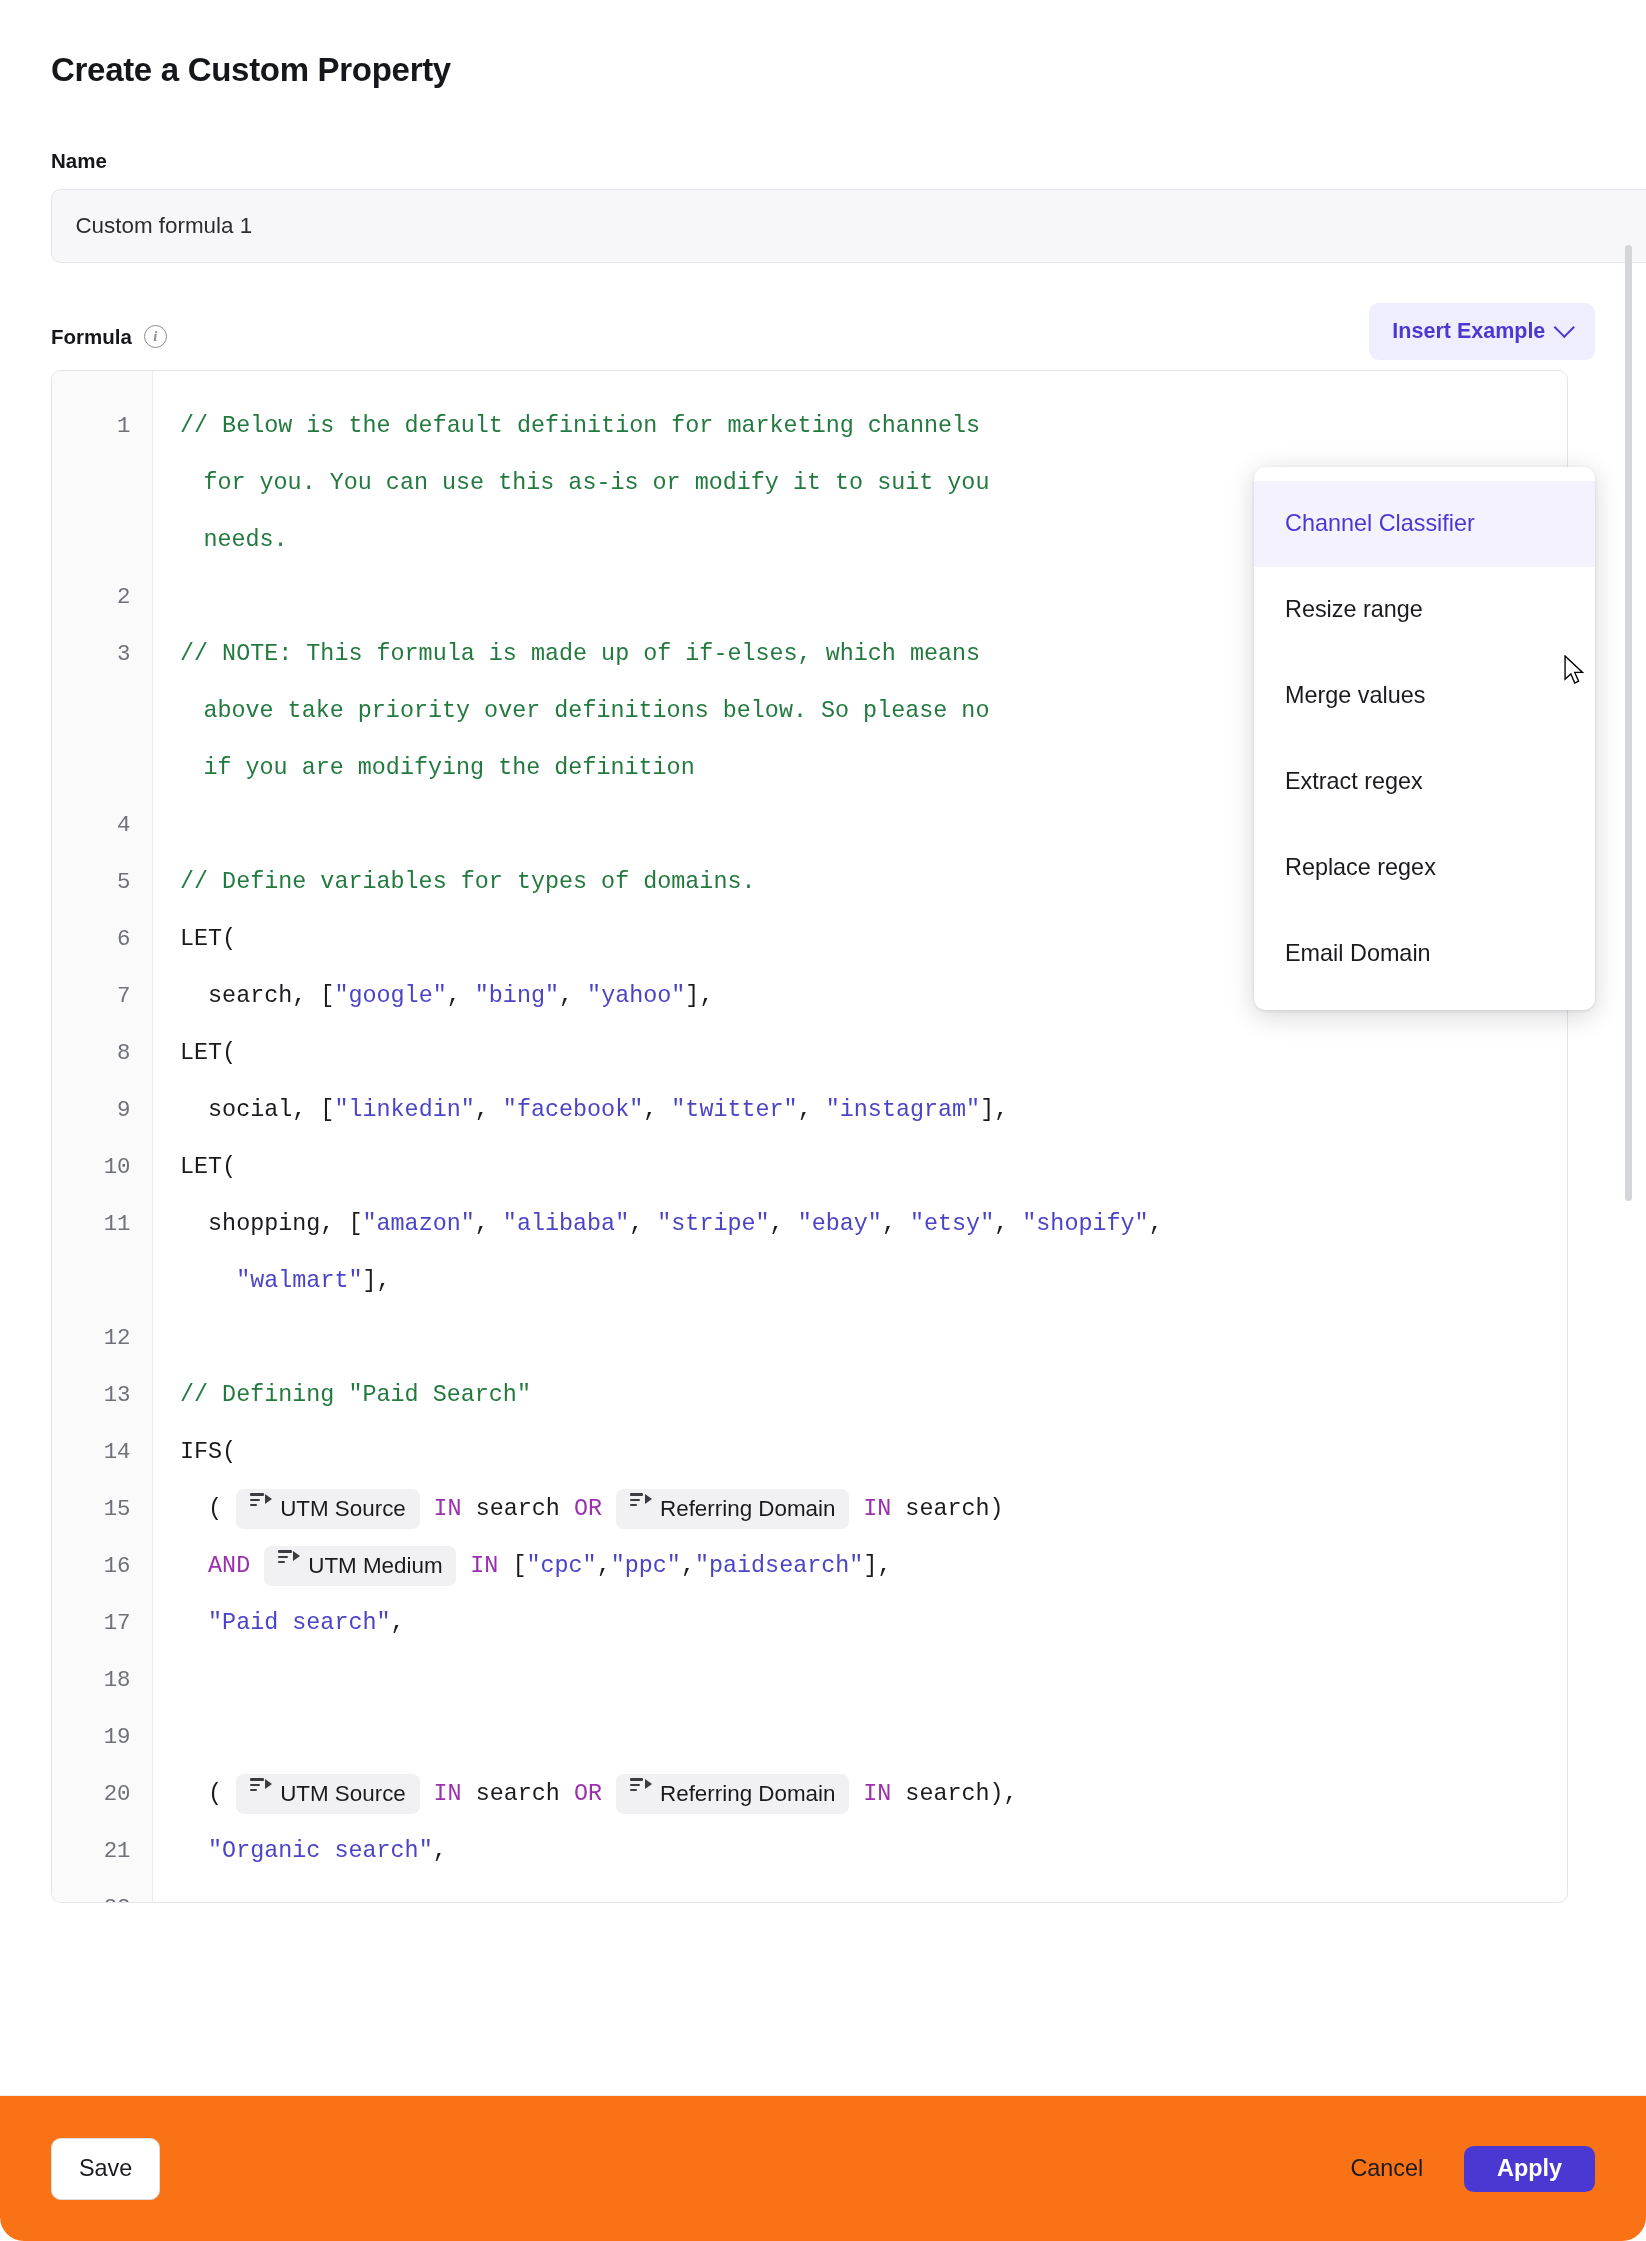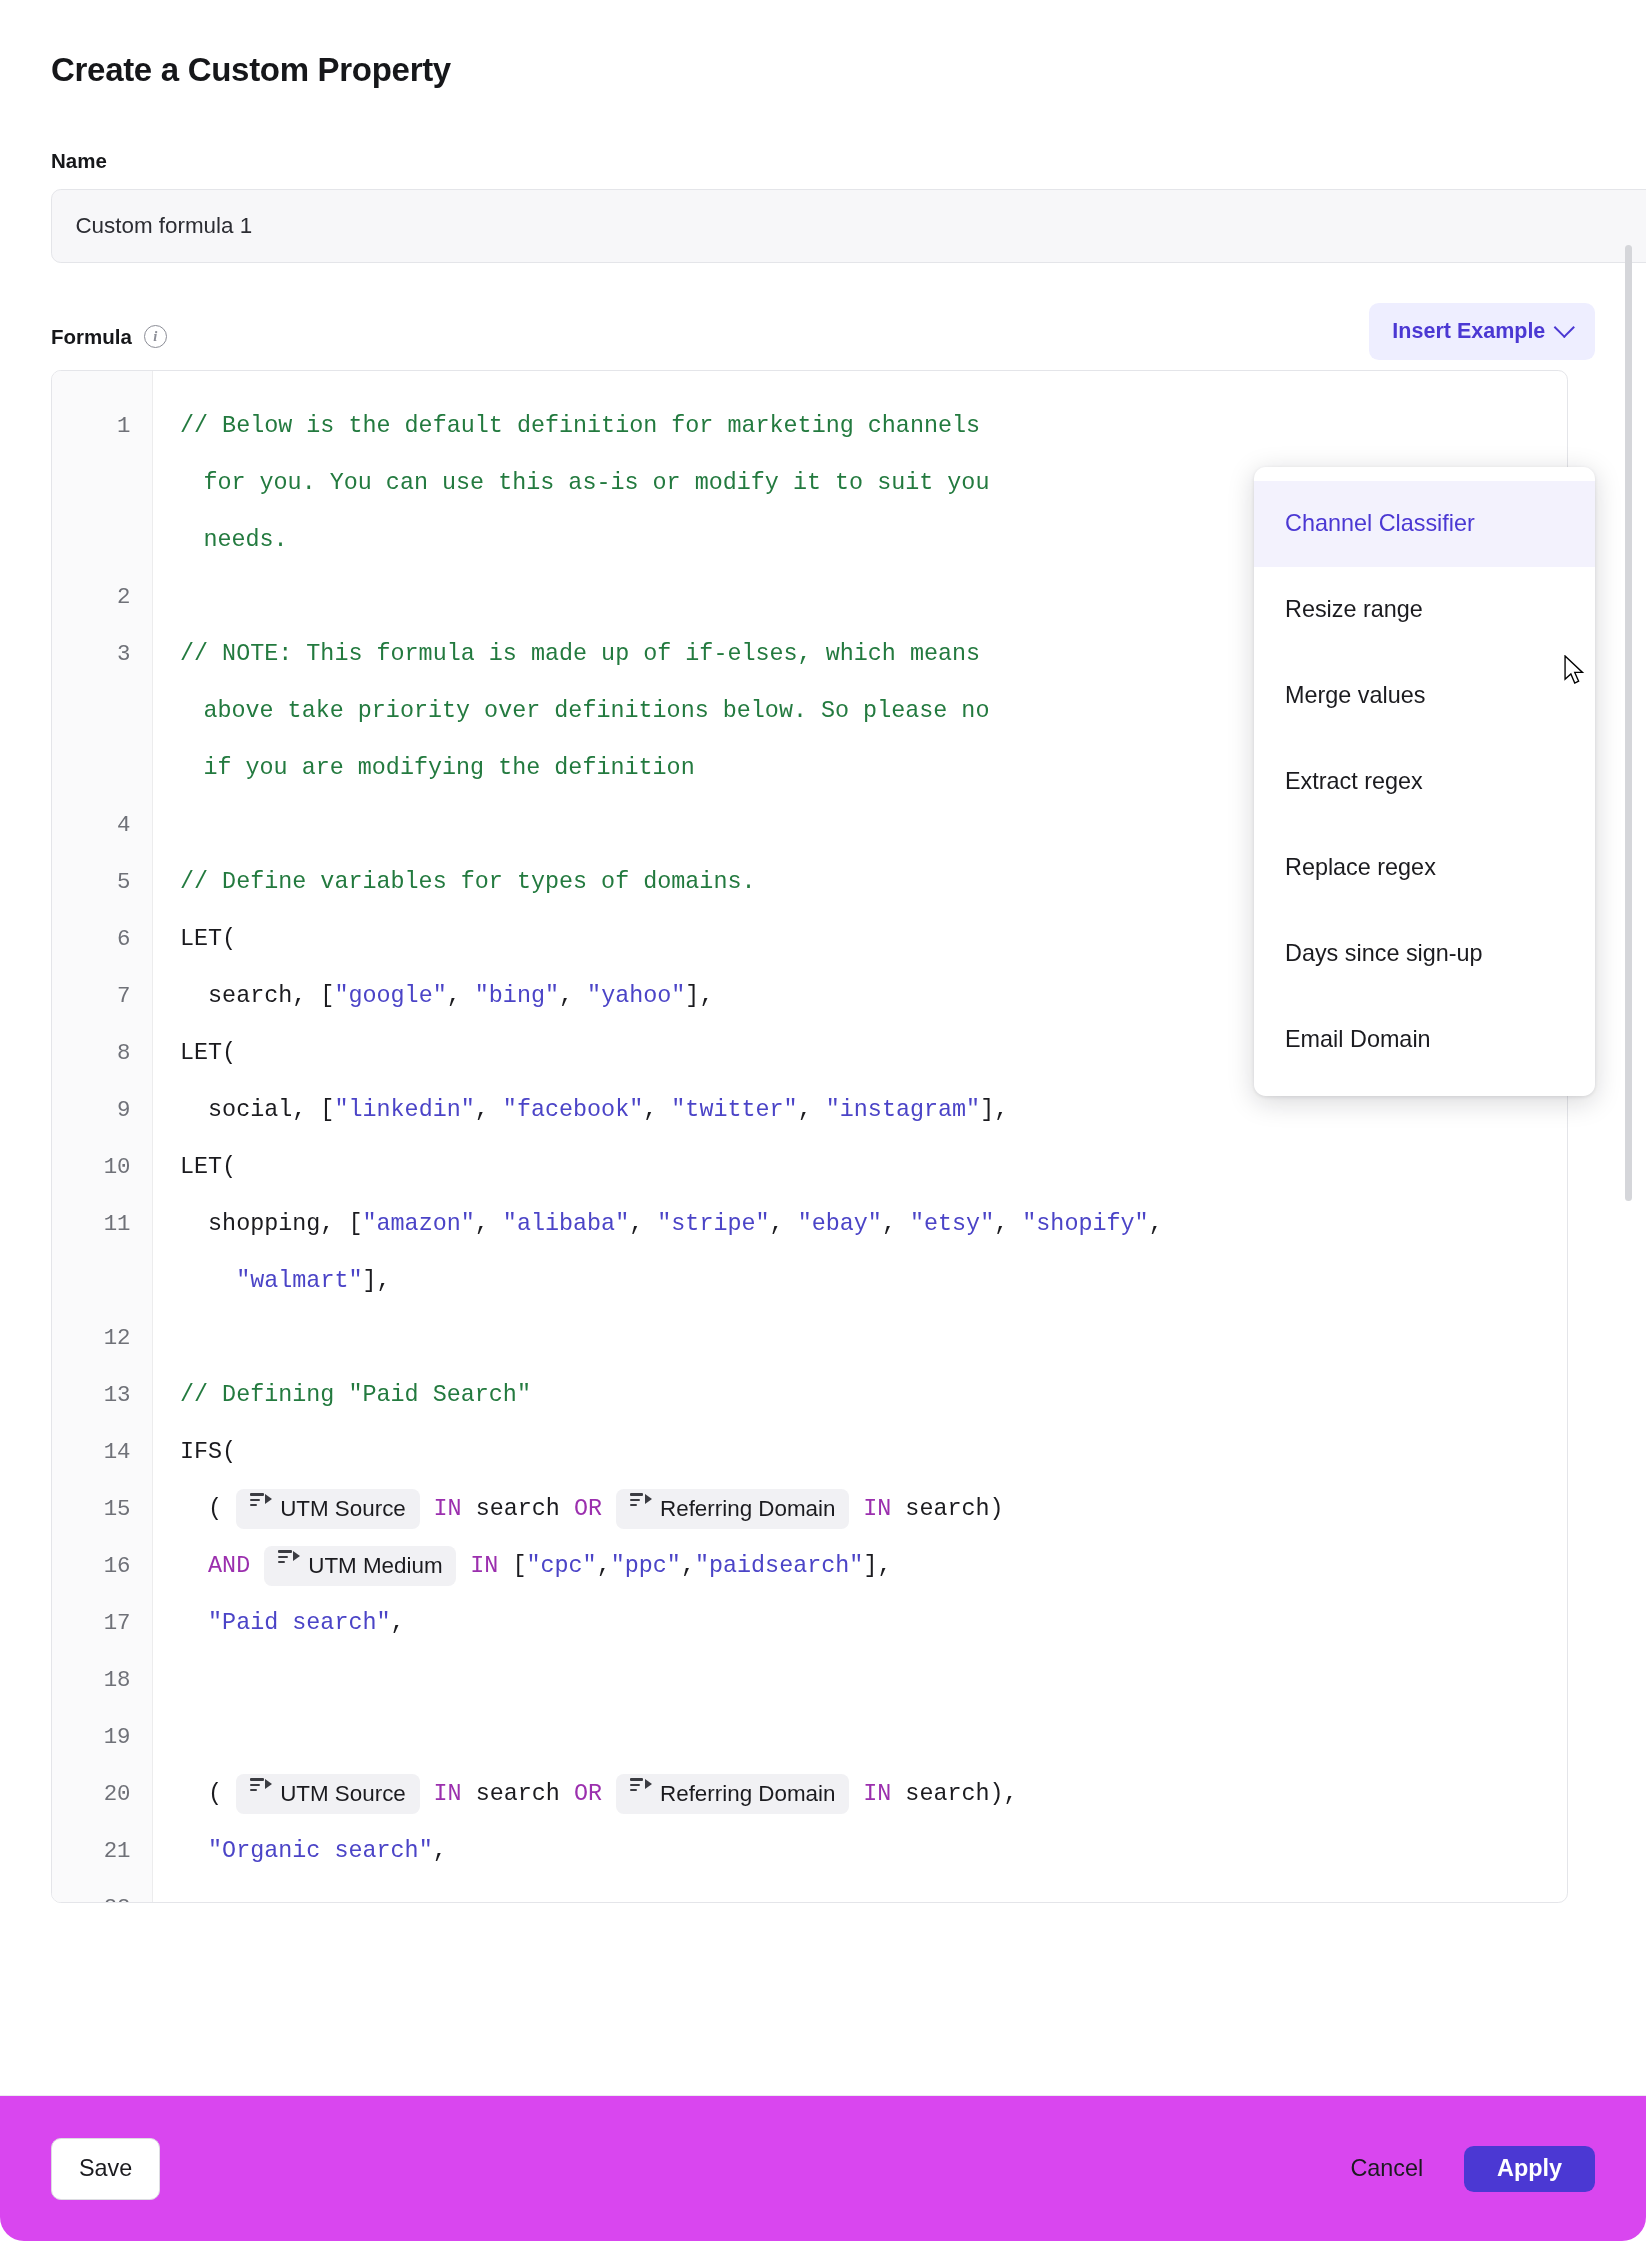--- a/index.html
+++ b/index.html
@@ -223,21 +223,21 @@
     z-index: 60;
     pointer-events: none;
   }
   .dialog-footer {
     height: 146px;
     border-top: 1px solid #ececee;
     display: flex;
     align-items: center;
     padding: 0 51px;
     justify-content: space-between;
-    background: #d946ef;
+    background: #f97316;
   }
   .btn {
     font-family: "Liberation Sans", sans-serif;
     font-size: 23.4px;
     border-radius: 9.8px;
     cursor: pointer;
   }
   .btn-save {
     background: #ffffff;
     border: 1px solid #dcdde1;
@@ -360,23 +360,20 @@
       <div class="dropdown-item">
           <span>Merge values</span>
         </div>
       <div class="dropdown-item">
           <span>Extract regex</span>
         </div>
       <div class="dropdown-item">
           <span>Replace regex</span>
         </div>
       <div class="dropdown-item">
-          <span>Days since sign-up</span>
-        </div>
-      <div class="dropdown-item">
           <span>Email Domain</span>
         </div>
     </div>
 
     <svg class="cursor" viewBox="0 0 22 32">
       <path d="M1 1 L1 25 L7 19.5 L11 29 L15 27 L11 18 L19 18 Z" fill="#ffffff" stroke="#000000" stroke-width="1.4"></path>
     </svg>
 
   </div>
 

